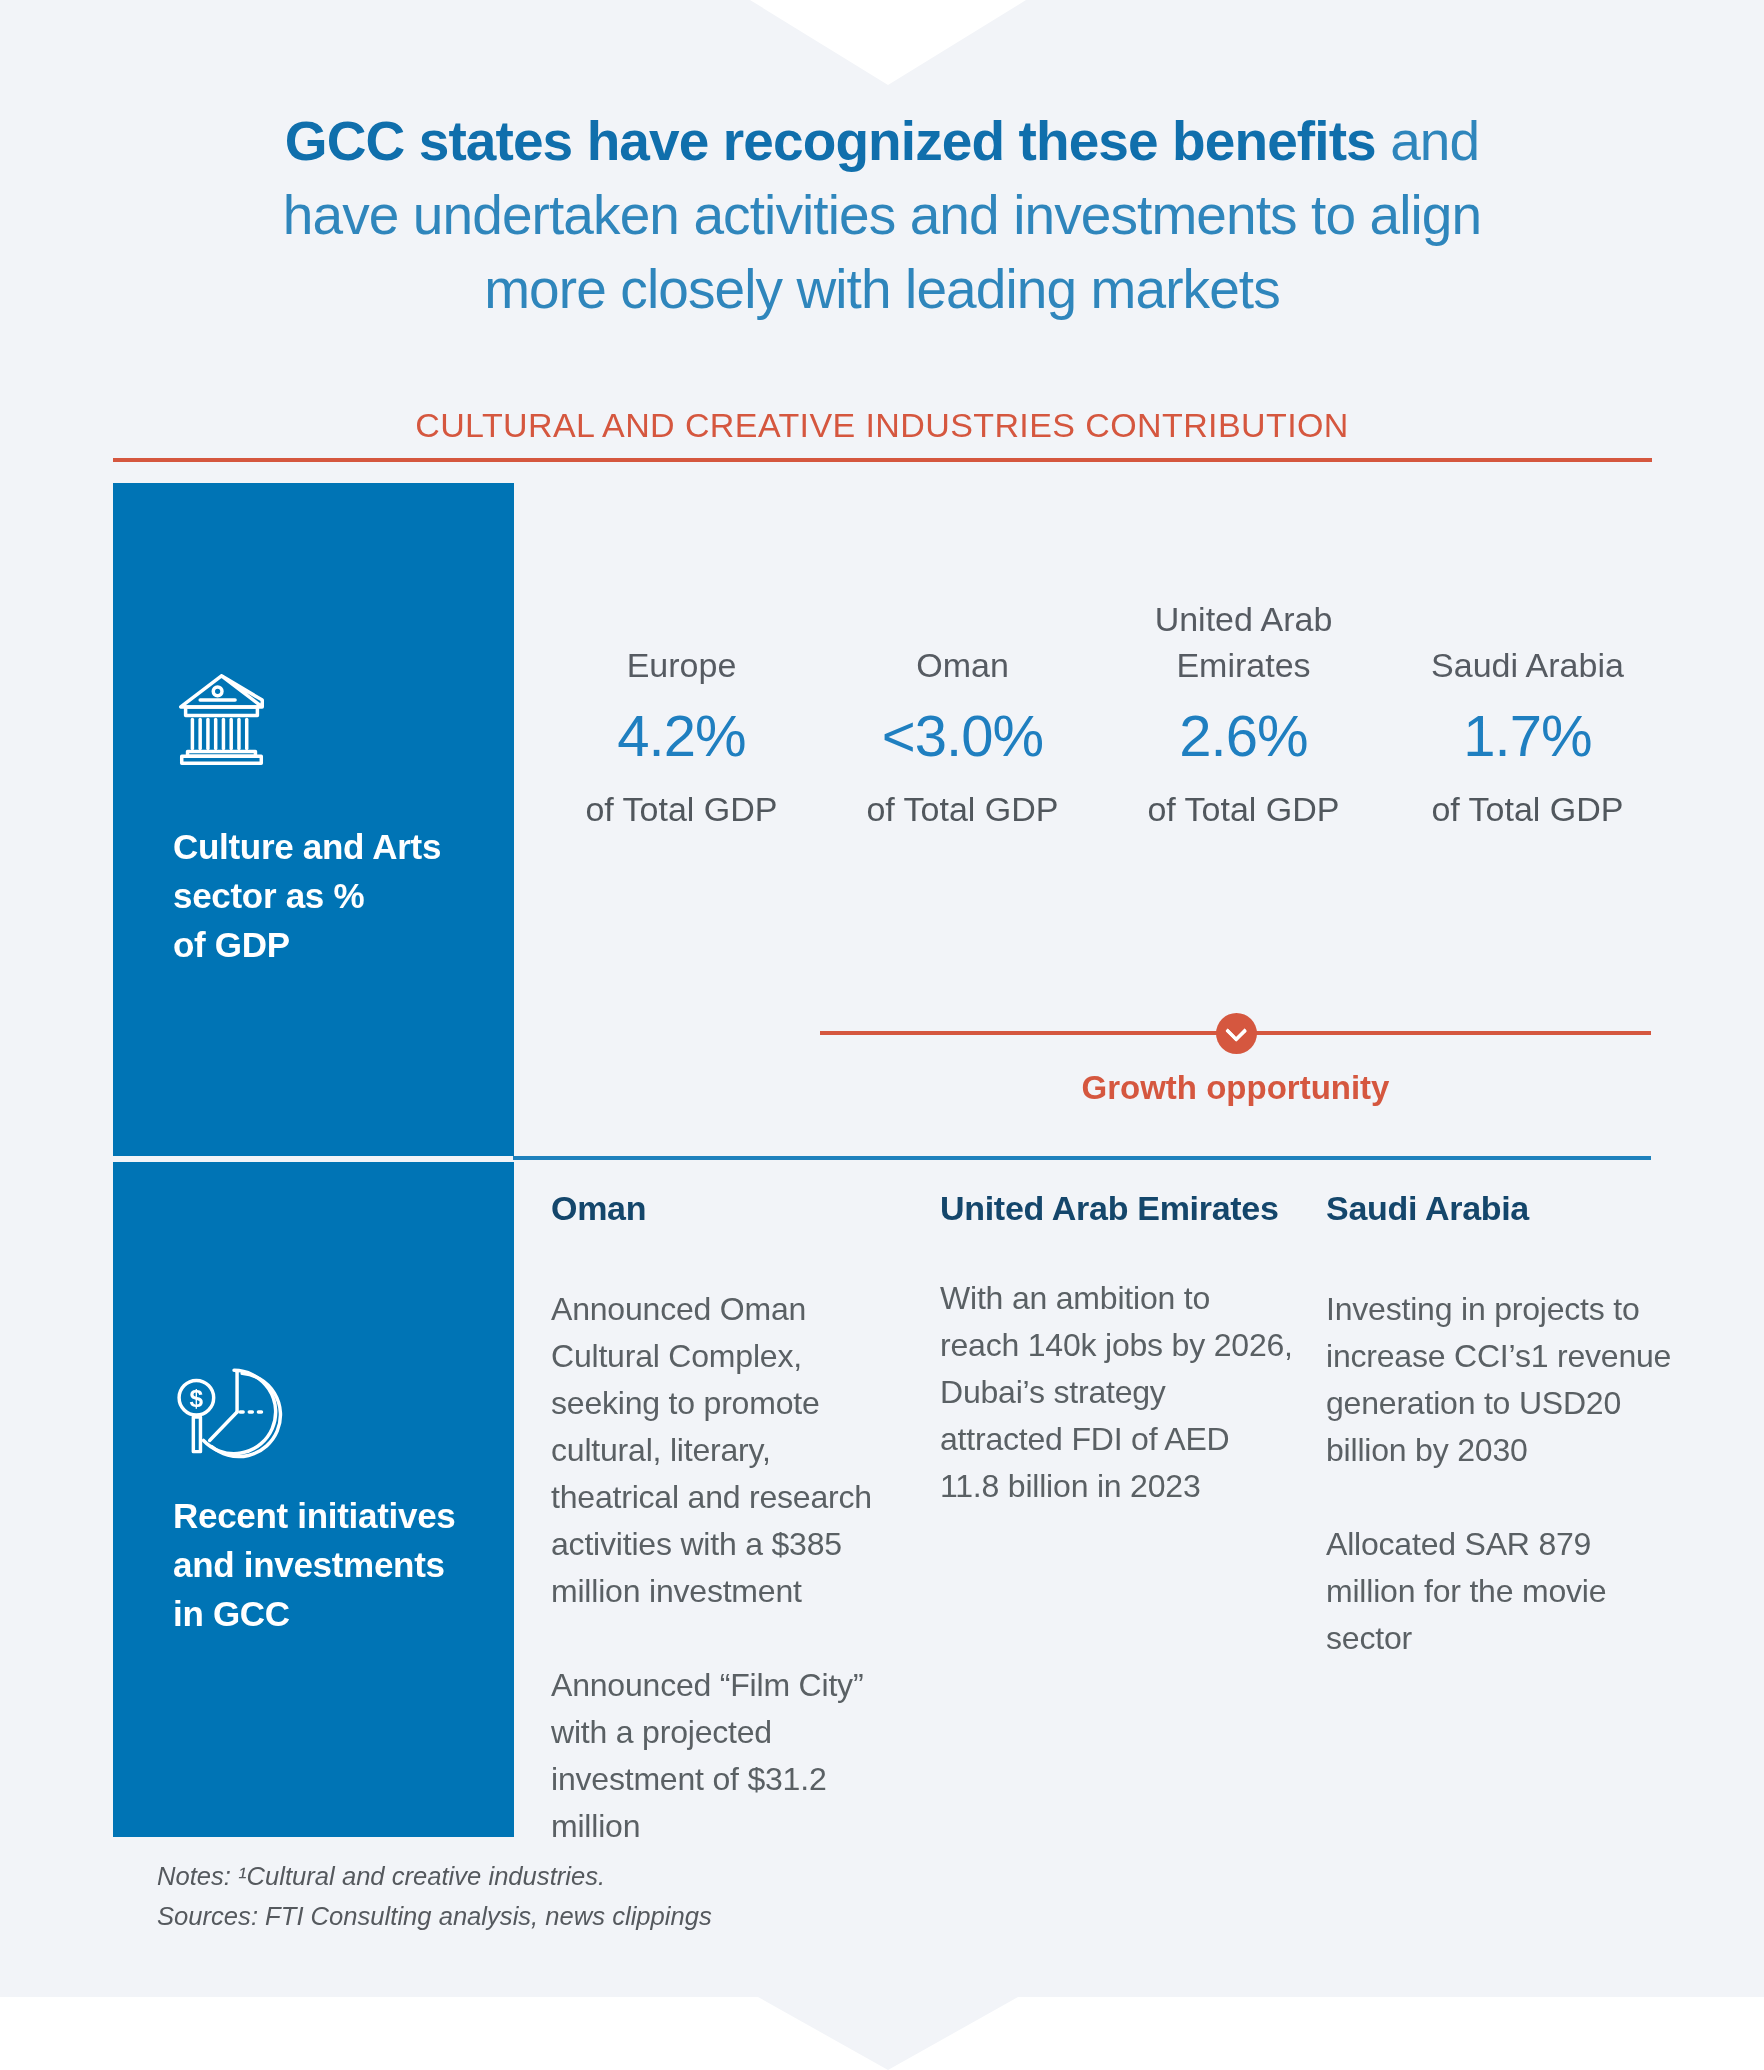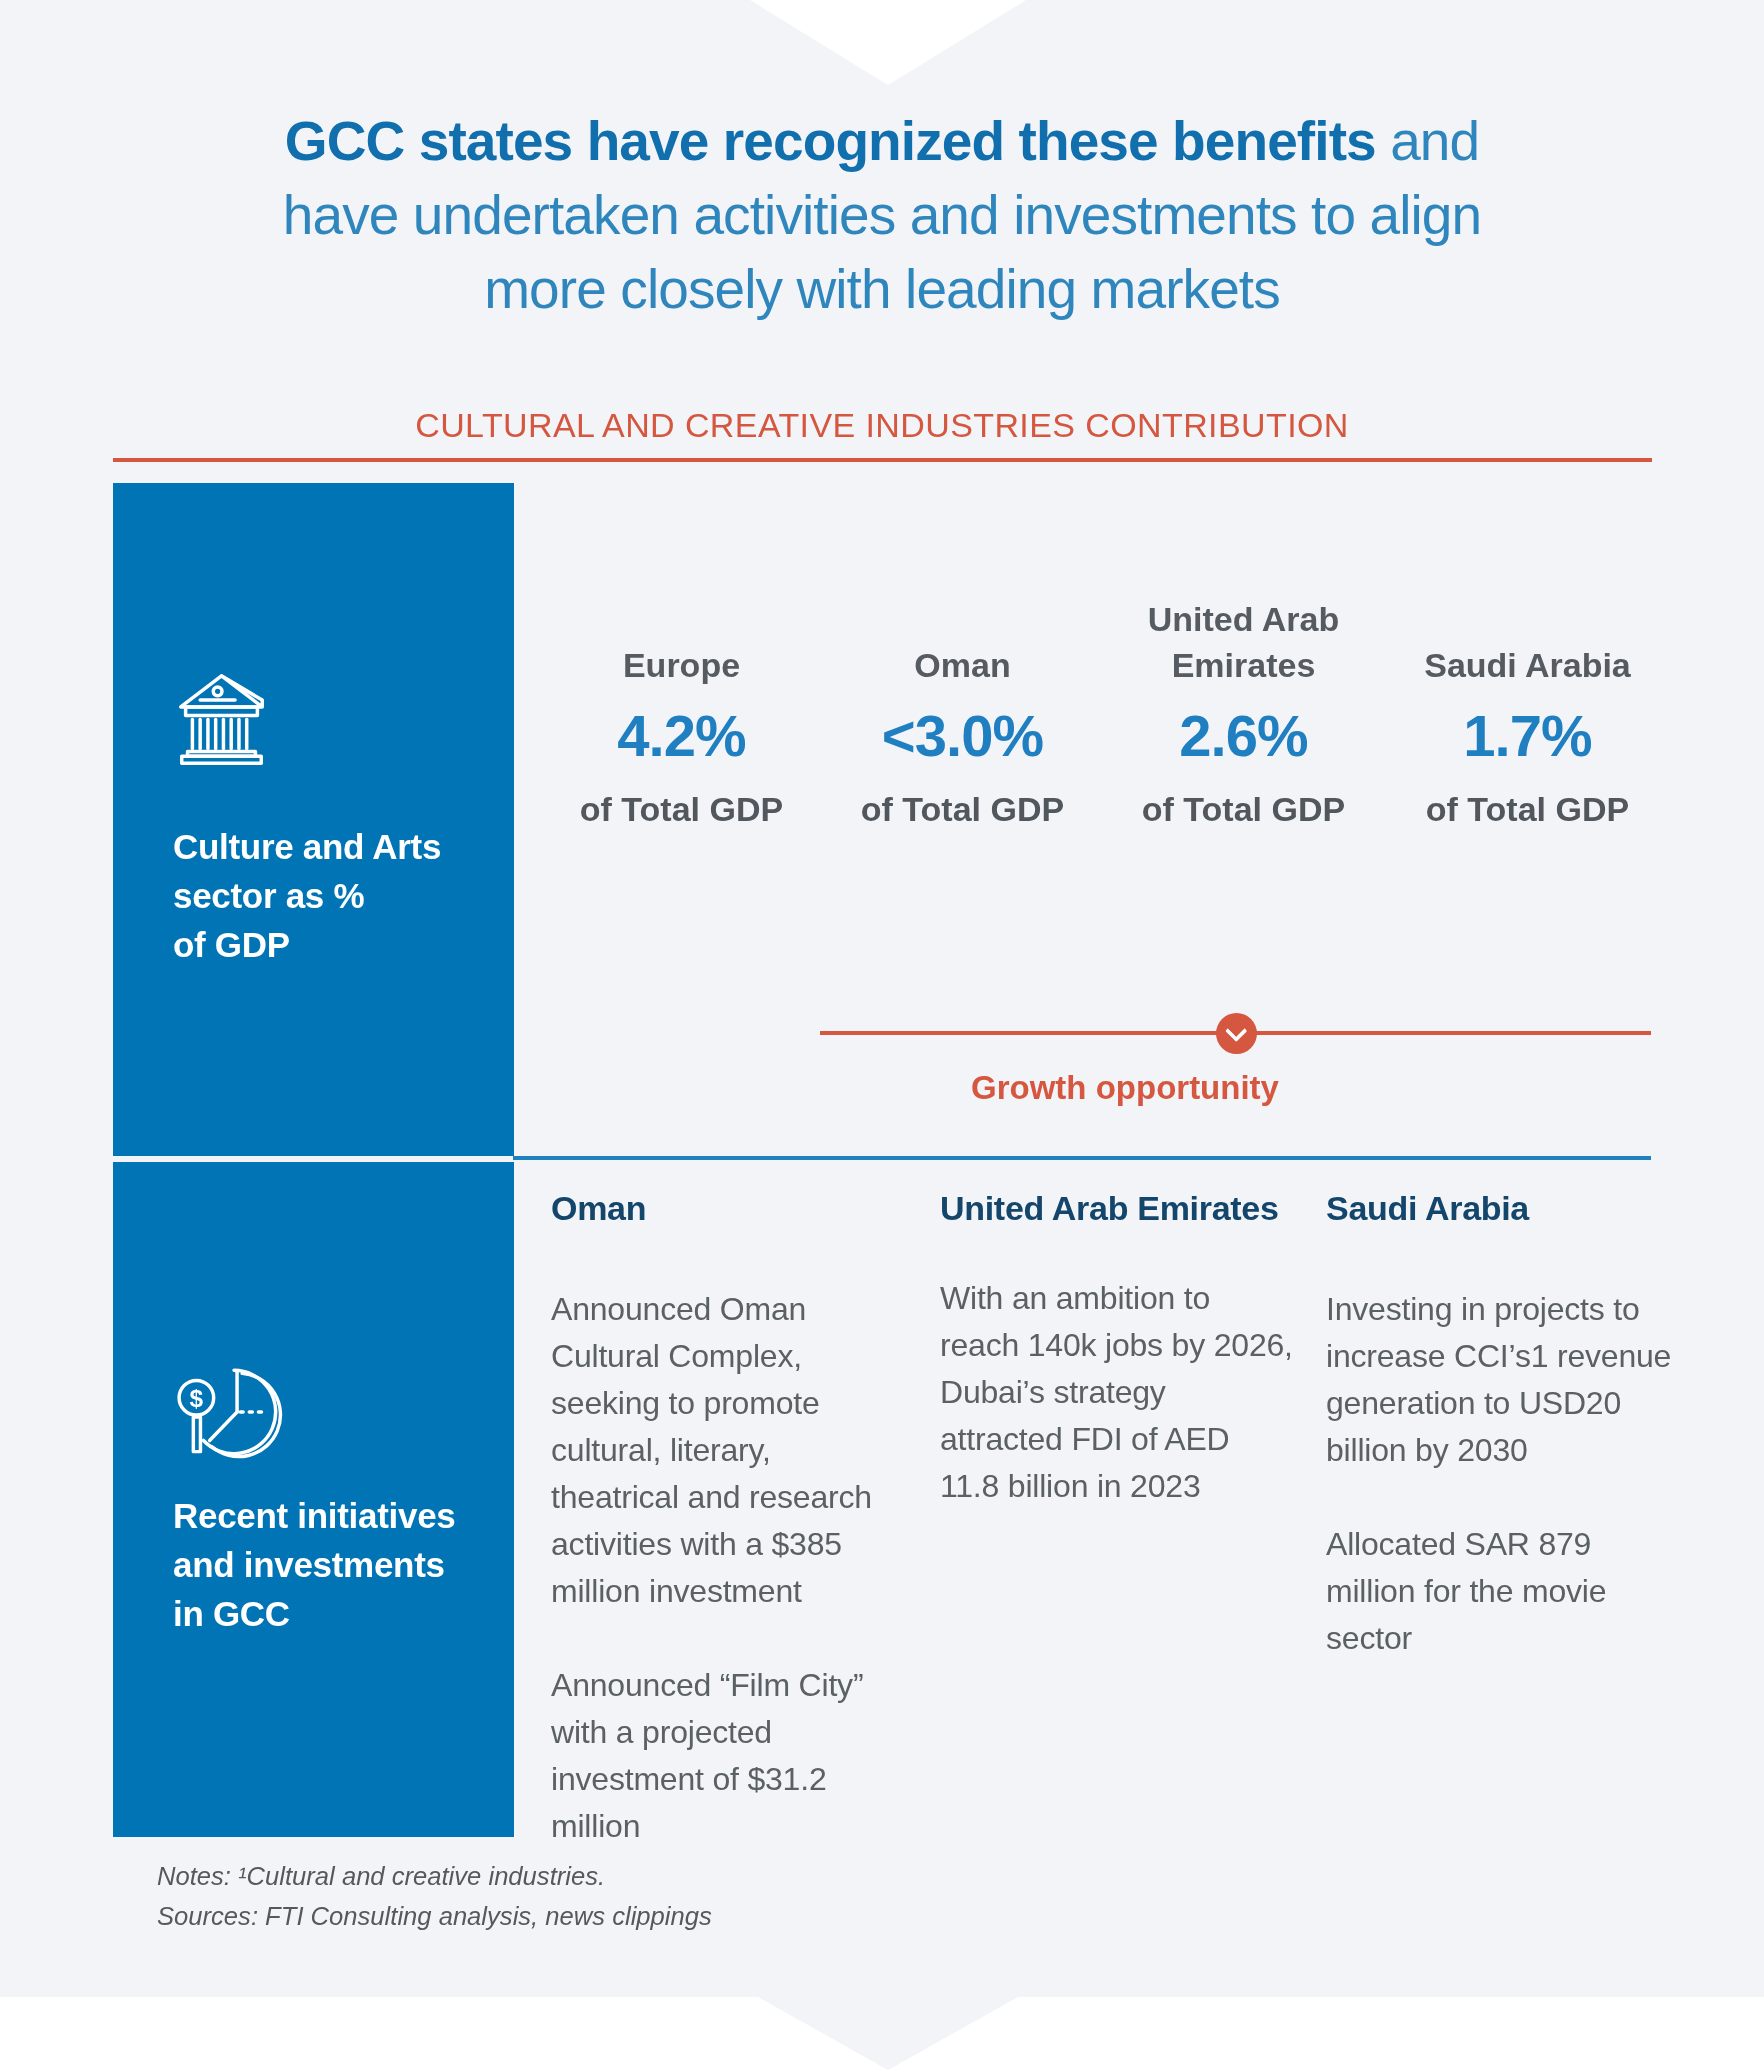--- a/index.html
+++ b/index.html
@@ -50,41 +50,41 @@
   .side-box-1 { top: 483px; height: 673px; gap: 24px; }
   .side-box-2 { top: 1162px; height: 675px; }
   .side-label {
     color: #ffffff; font-weight: 700; font-size: 35px; line-height: 49px;
     white-space: pre-line; letter-spacing: -0.3px;
   }
   .side-icon { width: 97px; height: 97px; margin-bottom: 30px; }
   .side-icon-2 { width: 120px; height: 104px; margin-bottom: 26.5px; }
 
   
-  .stat-col { position: absolute; width: 291px; text-align: center; font-weight: bold; }
+  .stat-col { position: absolute; width: 291px; text-align: center; }
   .stat-region {
     height: 99px; display: flex; align-items: flex-end; justify-content: center;
     font-size: 34px; line-height: 46px; color: #565B62; white-space: pre-line;
   }
   .stat-value { margin-top: 14px; font-size: 58px; letter-spacing: -0.9px; color: #1F7FC0; }
   .stat-caption { margin-top: 21px; font-size: 34px; color: #51575D; }
 
   
   .growth-line { position: absolute; left: 820px; top: 1031px; width: 831px; height: 3.5px; background: #D5573F; }
   .growth-dot {
     position: absolute; left: 1216px; top: 1013px; width: 41px; height: 41px;
     background: #D5573F; border-radius: 50%;
   }
   .growth-dot .chev {
     position: absolute; left: 12.4px; top: 9.7px; width: 12.4px; height: 12.4px;
     border-right: 4.4px solid #ffffff; border-bottom: 4.4px solid #ffffff;
     transform: rotate(45deg); border-radius: 1.8px;
   }
   .growth-label {
-    position: absolute; left: 971px; top: 1069px; width: 529px; text-align: left;
+    position: absolute; left: 971px; top: 1069px; width: 529px; text-align: center;
     color: #D5573F; font-weight: 700; font-size: 33px;
   }
 
   
   .rule-blue { position: absolute; left: 513px; top: 1156px; width: 1138px; height: 3.5px; background: #1F81BD; }
 
   
   .init-col { position: absolute; top: 1189px; }
   .init-col h3 { margin: 0; font-size: 34px; color: #14466B; font-weight: 700; letter-spacing: -0.3px; }
   .init-col p { margin: 0; font-size: 32px; line-height: 47px; color: #5A6064; letter-spacing: -0.2px; }

